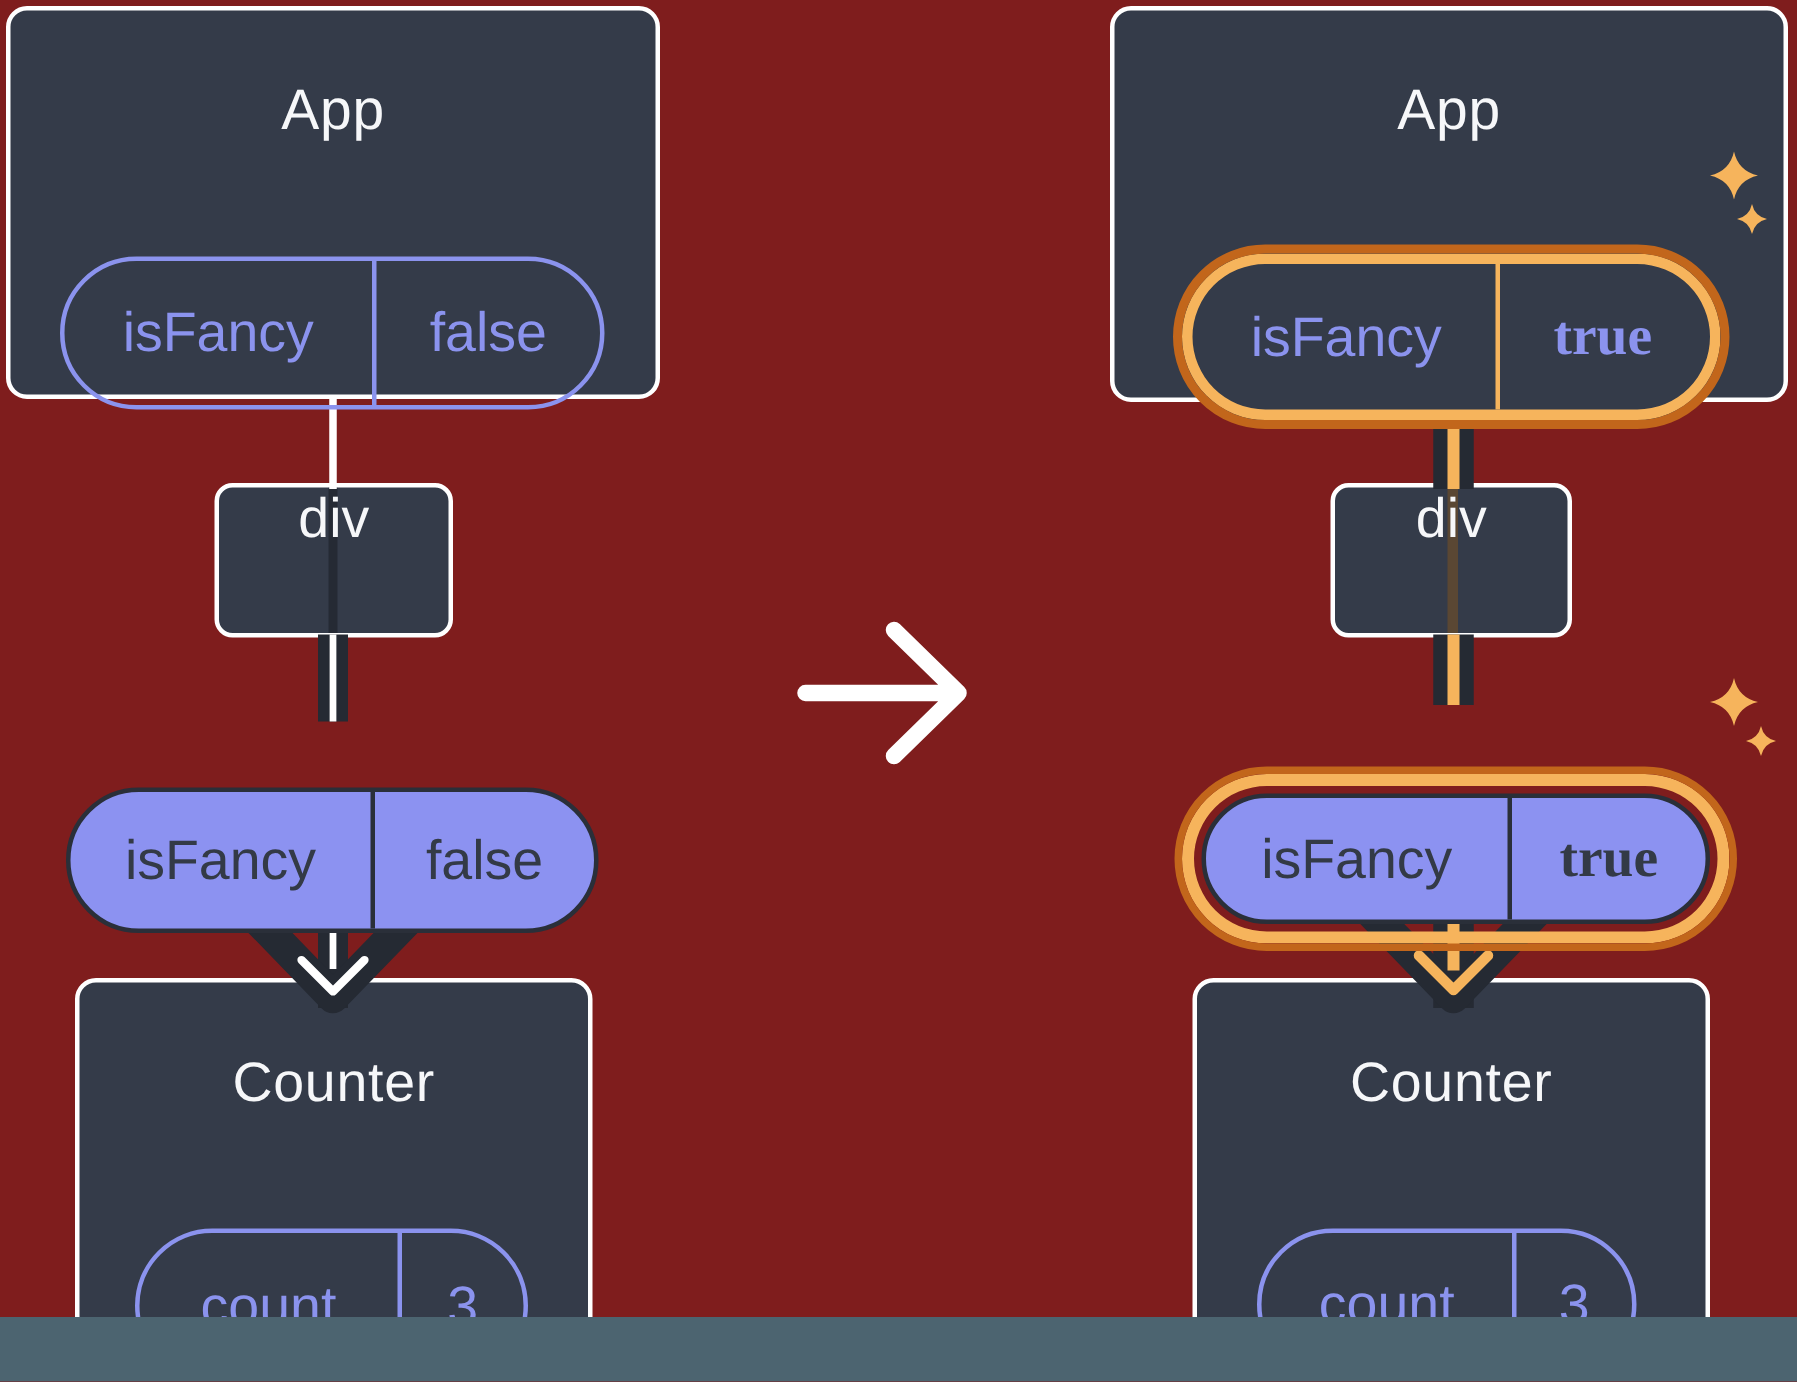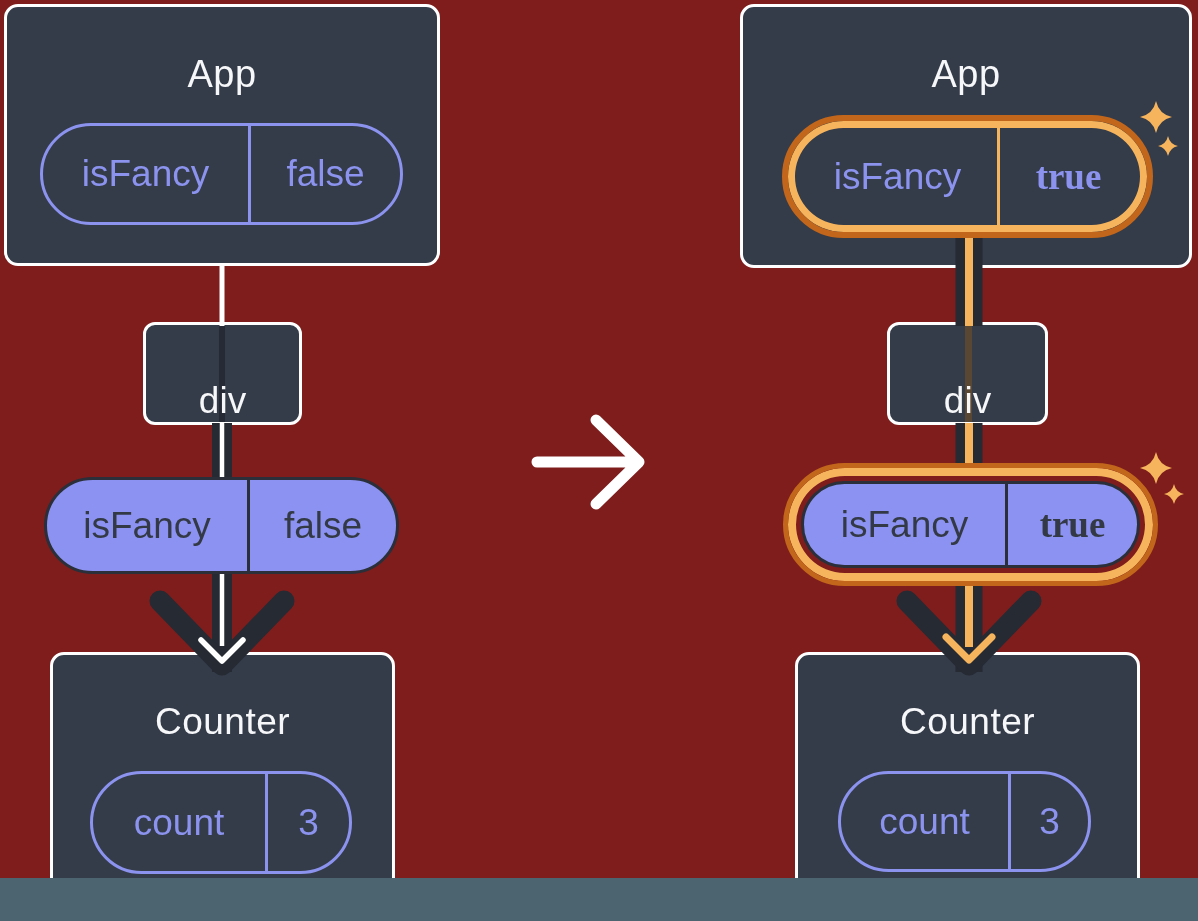--- a/index.html
+++ b/index.html
@@ -25,32 +25,33 @@
     position:absolute;left:0;right:0;
     text-align:center;
     color:#F6F7F9;
     font-size:38px;
     font-weight:500;
     letter-spacing:.5px;
     z-index:4;
   }
   .div-box{
     border-radius:12px;
-    display:flex;align-items:flex-end;justify-content:center;
+    display:flex;align-items:flex-start;justify-content:center;
     color:#F6F7F9;font-size:37px;font-weight:500;
   }
   .thread{
     position:absolute;top:0;bottom:0;
     z-index:0;
   }
   .pill{
     position:absolute;
     border-radius:999px;
     box-sizing:border-box;
     z-index:3;
+    margin-top:48px;
   }
   .pill-outline{
     border:3px solid #8B93EE;
     background:transparent;
   }
   .pill-filled{
     border:3px solid #2A2F39;
     background:#8C92F1;
   }
   .pill-orange{

